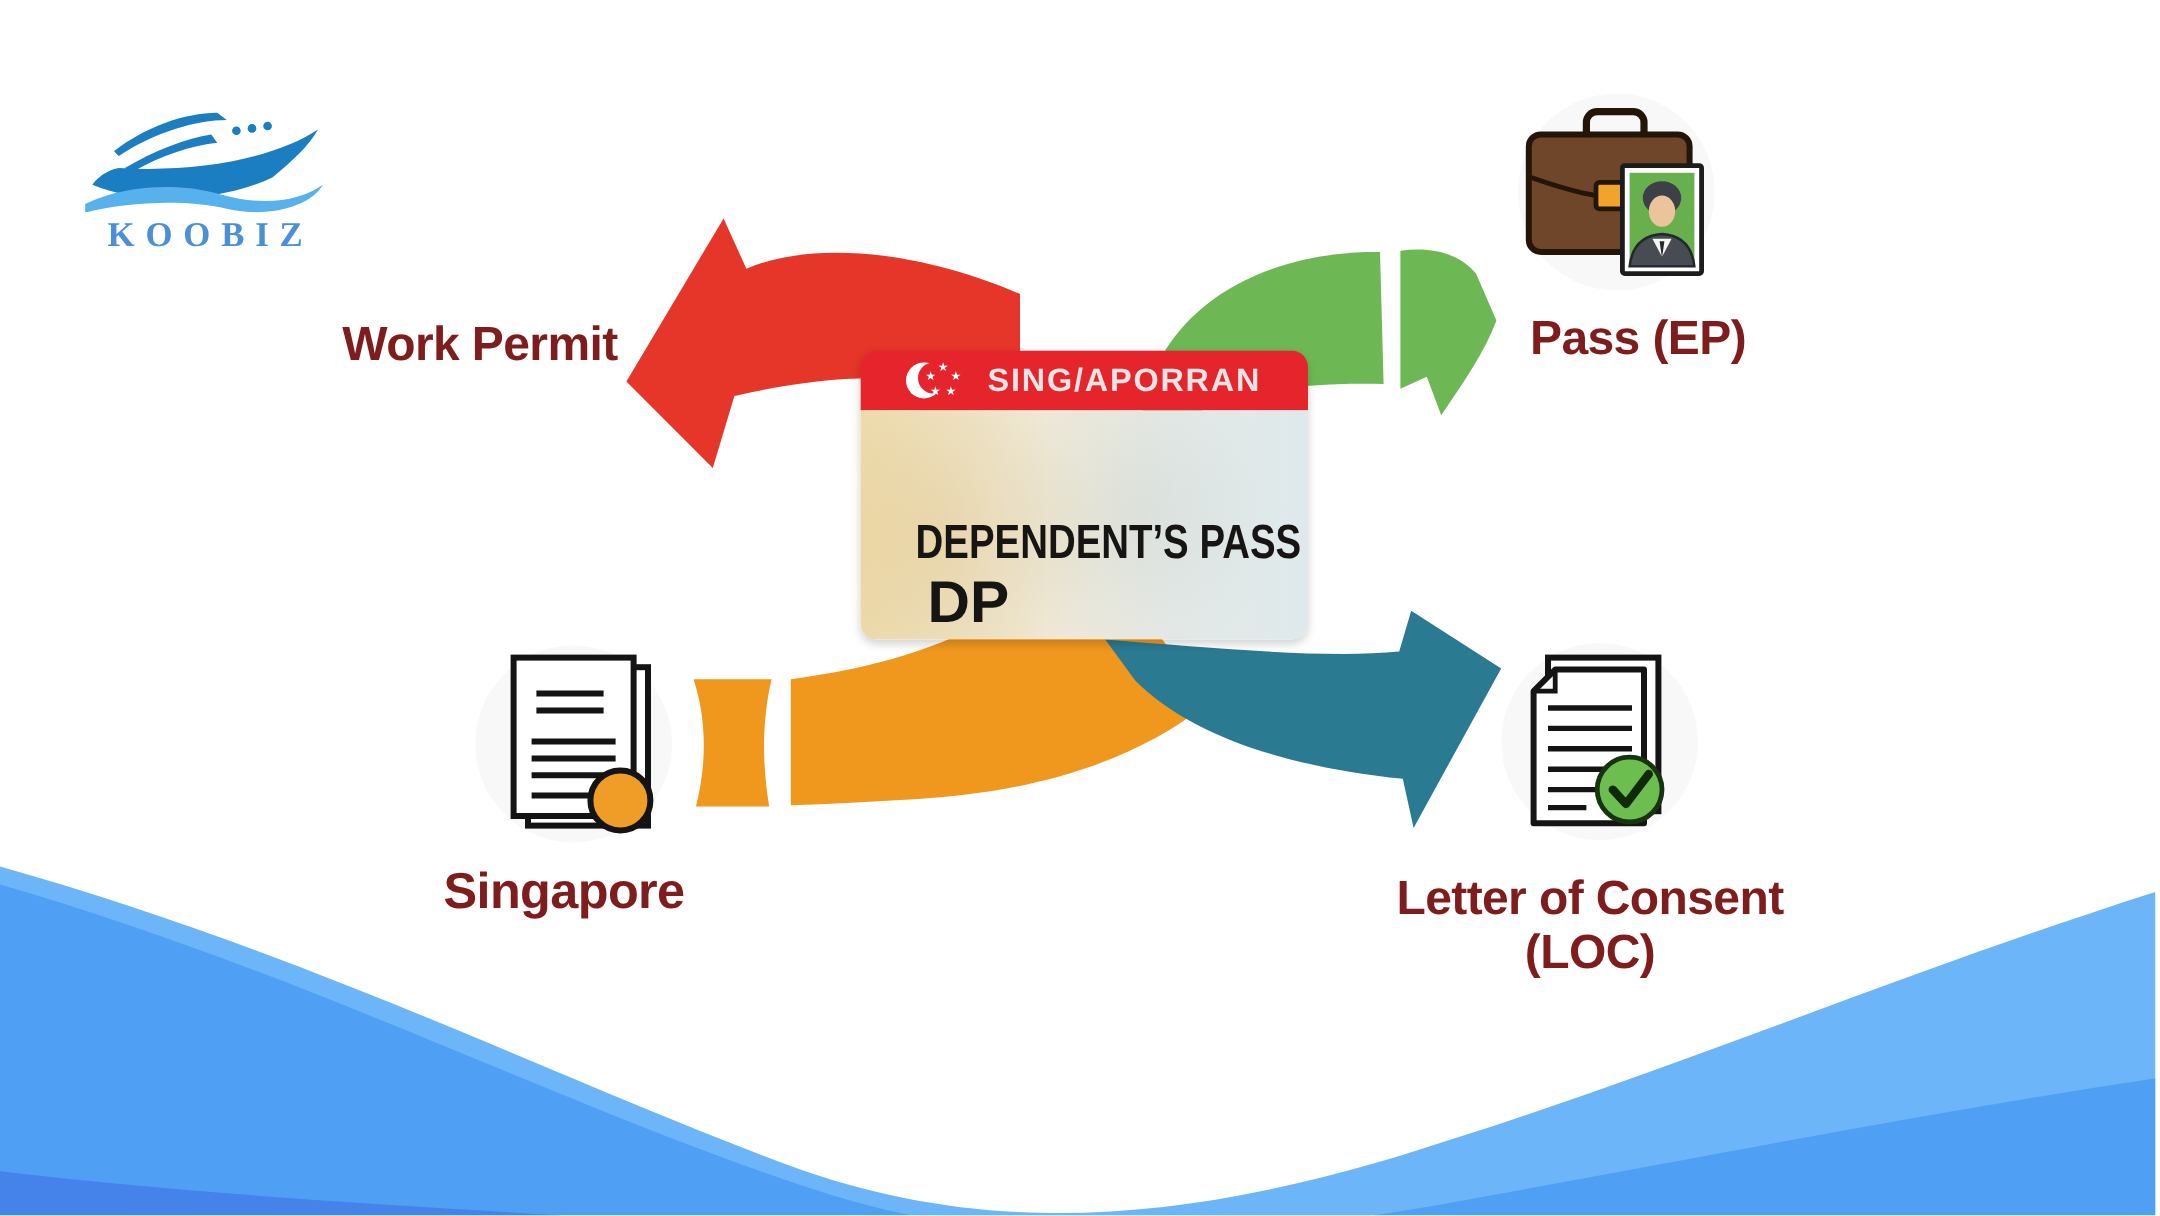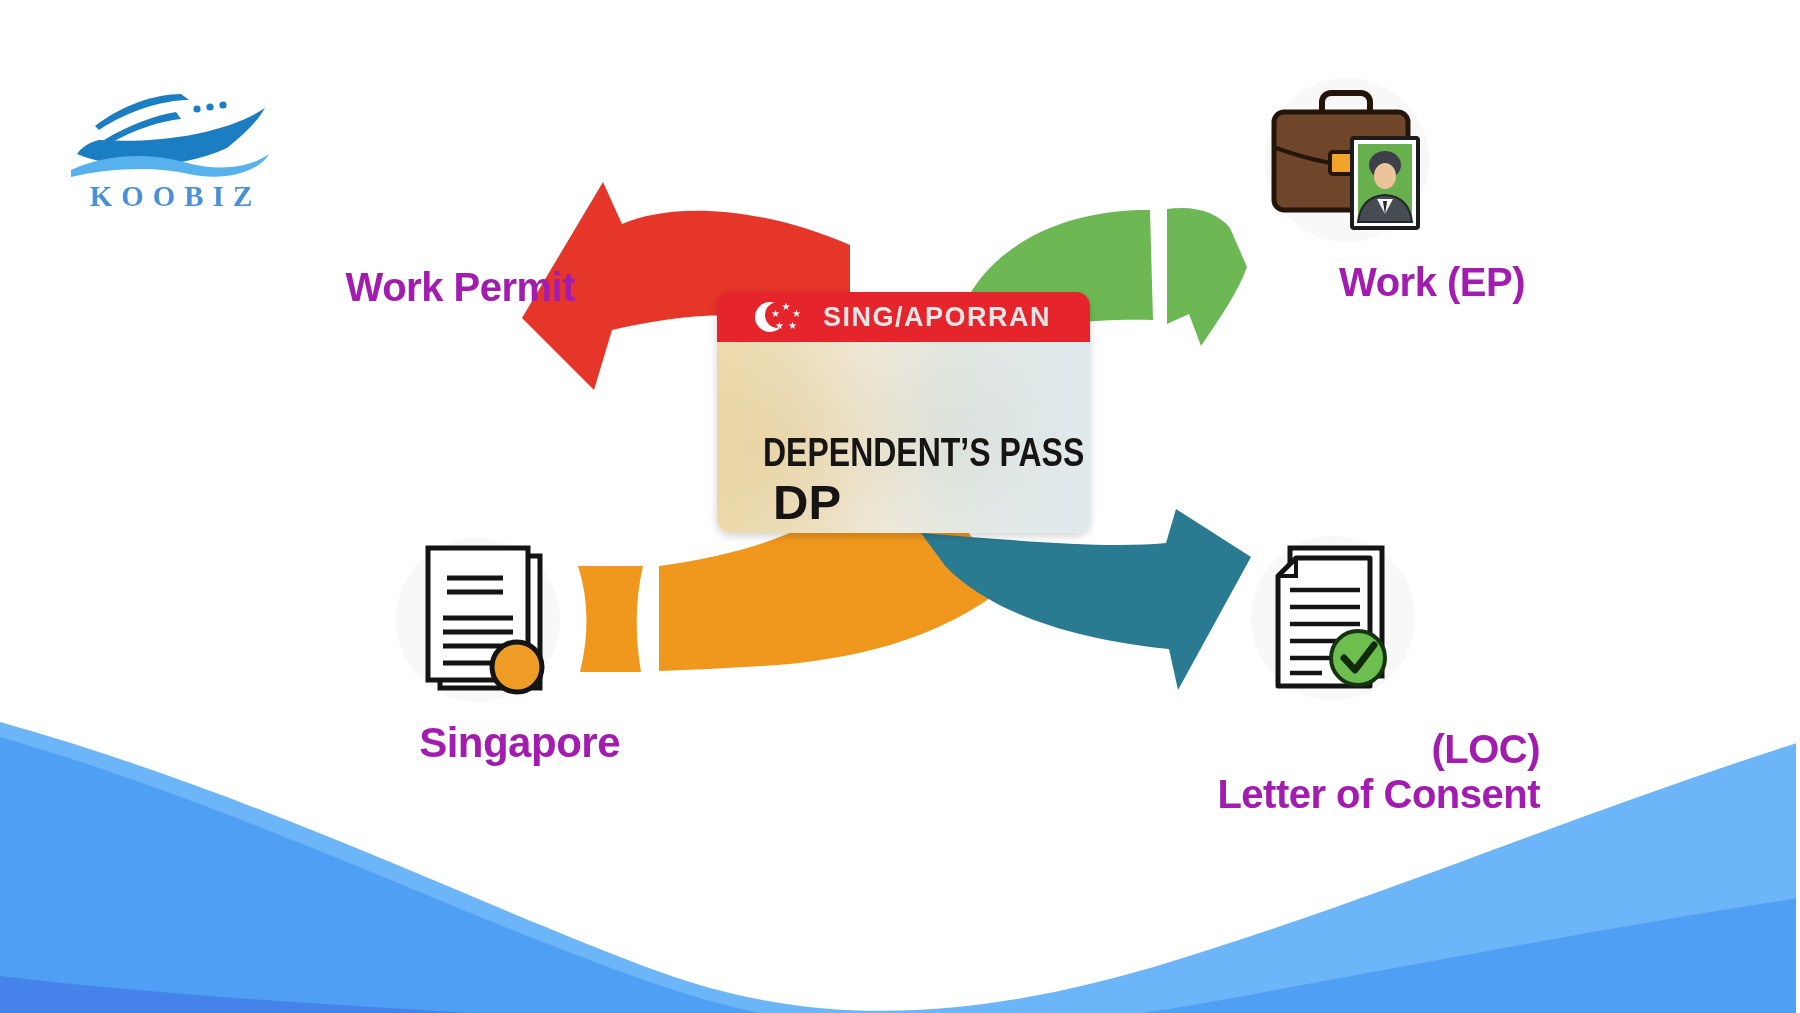--- a/index.html
+++ b/index.html
@@ -2,21 +2,21 @@
 <html><head>
 <meta charset="utf-8">
 <style>
   html,body{margin:0;padding:0;background:#ffffff;}
   .canvas{
     position:relative;width:1796px;height:1013px;overflow:hidden;background:#ffffff;
     font-family:"Liberation Sans", sans-serif;
   }
   svg.bg{position:absolute;left:0;top:0;width:1800px;height:1013px;z-index:1;}
   
-  .label{position:absolute;z-index:3;text-align:right;color:#a21caf;font-weight:bold;
+  .label{position:absolute;z-index:3;text-align:center;color:#7f1d1d;font-weight:bold;
          font-size:40px;line-height:45px;letter-spacing:-0.5px;}
   .label-wp{left:225px;top:265px;width:350px;}
   .label-ep{left:1205px;top:260px;width:320px;}
   .label-sg{left:320px;top:720px;width:300px;font-size:42px;}
   .label-loc{left:1110px;top:727px;width:430px;}
   
   .logo{position:absolute;left:65px;top:92px;width:212px;z-index:3;}
   .logo svg{display:block;margin:0 auto;}
   .logo-text{margin-top:3px;text-align:center;font-family:"Liberation Serif", serif;
              font-weight:bold;font-size:29px;letter-spacing:9px;padding-left:9px;color:#4a90d8;}
@@ -129,28 +129,28 @@
       <path d="M 2 78 C 35 62, 80 60, 115 70 C 150 80, 180 76, 200 62 C 190 80, 155 90, 120 82
                C 85 74, 40 76, 2 85 Z" fill="#57b1ec"></path>
     </svg>
     <div class="logo-text">KOOBIZ</div>
   </div>
 
   <div class="label label-wp">
     <div>Work Permit</div>
   </div>
   <div class="label label-ep">
-    <div>Work (EP)</div>
+    <div>Pass (EP)</div>
   </div>
   <div class="label label-sg">
     <div>Singapore</div>
   </div>
   <div class="label label-loc">
+    <div>Letter of Consent</div>
     <div>(LOC)</div>
-    <div>Letter of Consent</div>
   </div>
 
   <div class="card">
     <div class="card-header">
       <svg width="48" height="46" viewBox="0 0 48 46">
         <circle cx="17" cy="23" r="15" fill="#ffffff"></circle>
         <circle cx="25" cy="21" r="13" fill="#e5242c"></circle>
         <text x="33" y="15.5" font-size="10" fill="#ffffff" text-anchor="middle">★</text>
         <text x="43.5" y="23" font-size="10" fill="#ffffff" text-anchor="middle">★</text>
         <text x="39.5" y="35" font-size="10" fill="#ffffff" text-anchor="middle">★</text>

